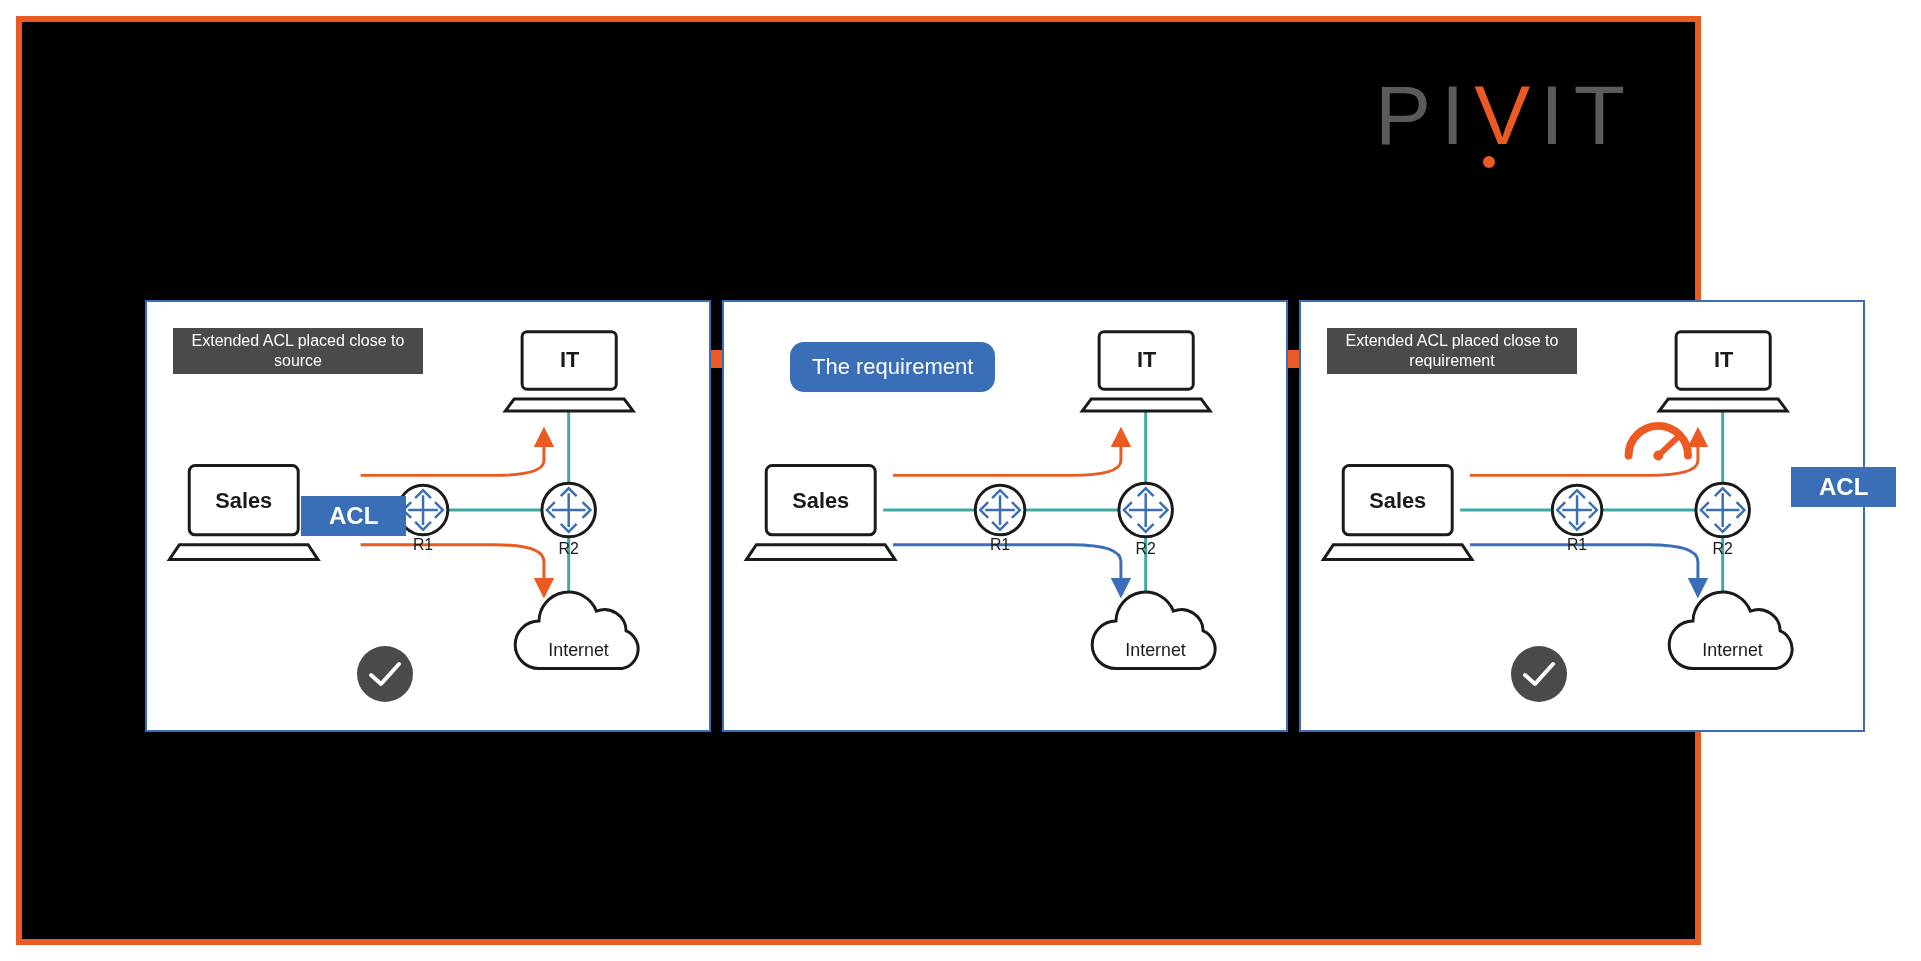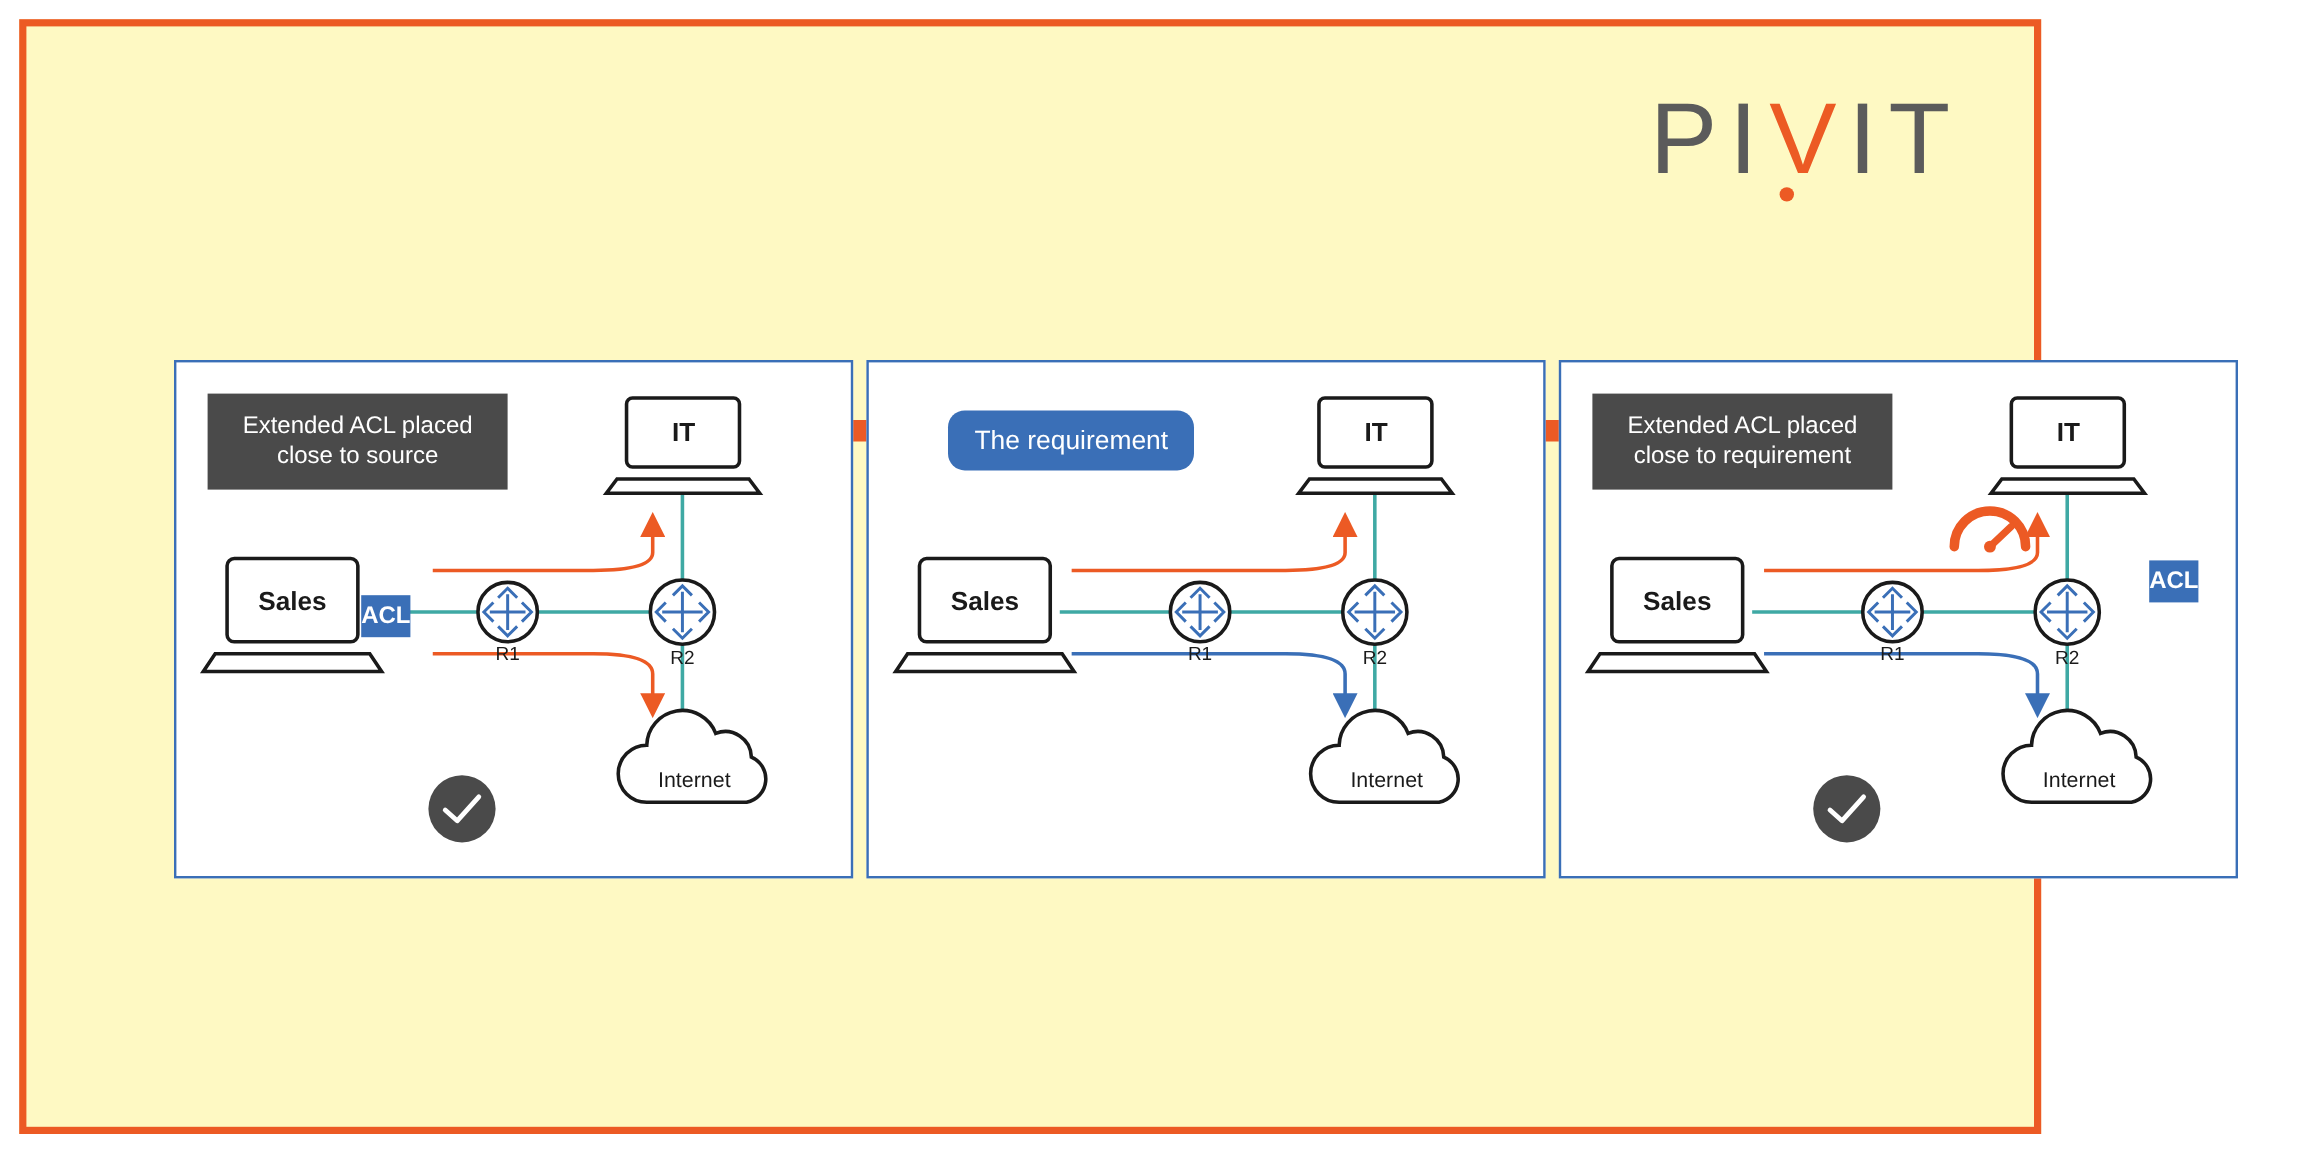--- a/index.html
+++ b/index.html
@@ -11,21 +11,21 @@
     font-family: "Segoe UI", Arial, sans-serif;
   }
   .outer-frame {
     position: absolute;
     left: 16px;
     top: 16px;
     width: 1685px;
     height: 929px;
     border: 6px solid #ec5a24;
     box-sizing: border-box;
-    background: #fef9c3;
+    background: #000000;
     text-decoration: underline;
   }
   .logo {
     position: absolute;
     right: 60px;
     top: 45px;
     font-size: 84px;
     font-weight: 300;
     letter-spacing: 10px;
     color: #5b5b5b;
@@ -52,23 +52,23 @@
     background: #fff;
   }
   .panel.panel-a { left: 123px; }
   .panel.panel-b { left: 700px; }
   .panel.panel-c { left: 1277px; }
 
   .title-box {
     position: absolute;
     background: #4a4a4a;
     color: #fff;
-    font-size: 20px;
+    font-size: 16px;
     text-align: center;
-    padding: 15px 14px;
+    padding: 3px 14px;
     line-height: 1.25;
     box-sizing: border-box;
     width: 250px;
   }
   .panel-a .title-box { left: 26px; top: 26px; }
   .panel-c .title-box { left: 26px; top: 26px; }
 
   .requirement-box {
     position: absolute;
     background: #3a6fb7;
@@ -85,23 +85,23 @@
   .panel svg.topo {
     position: absolute;
     left: 0; top: 0;
     width: 100%; height: 100%;
   }
 
   .acl-tag {
     position: absolute;
     background: #3a6fb7;
     color: #fff;
-    font-size: 20px;
+    font-size: 24px;
     font-weight: 600;
-    padding: 6px 0;
+    padding: 6px 28px;
     box-sizing: border-box;
   }
   .panel-a .acl-tag { left: 154px; top: 194px; }
   .panel-c .acl-tag { left: 490px; top: 165px; }
 
   .check-circle {
     position: absolute;
     width: 56px;
     height: 56px;
     border-radius: 50%;

